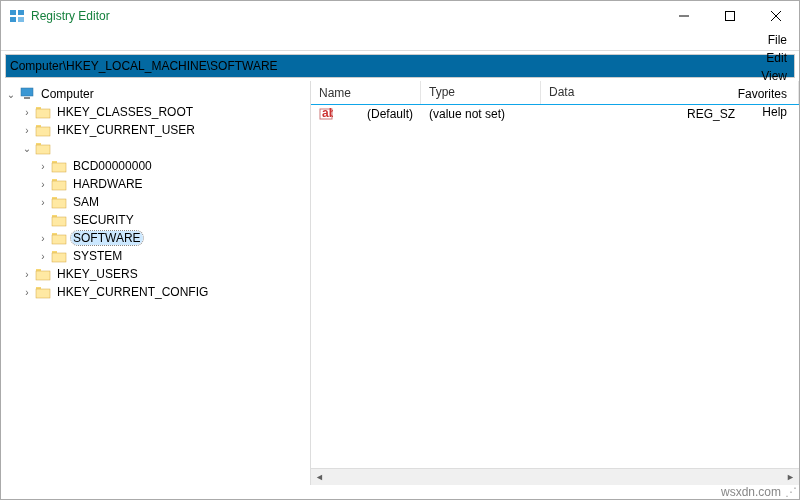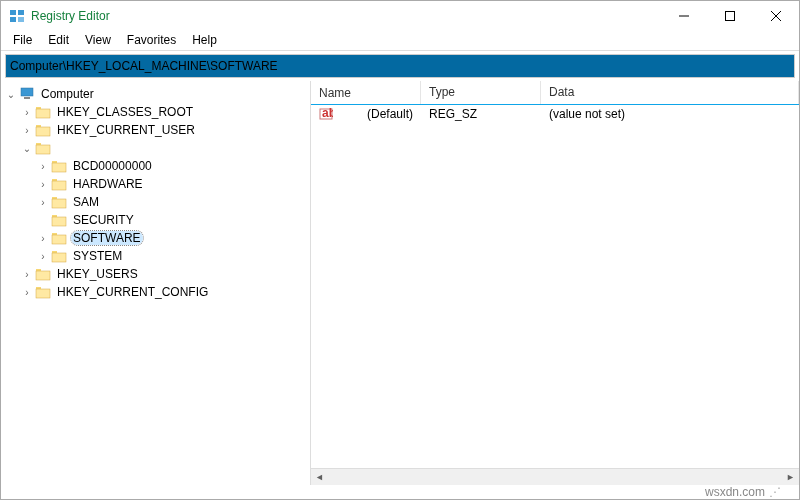--- a/index.html
+++ b/index.html
@@ -6,21 +6,21 @@
   body { background: #fff; width: 800px; height: 500px; overflow: hidden; border: 1px solid #aaa; position: relative; }
   
   
   .titlebar { height: 30px; display: flex; align-items: center; padding: 0 0 0 8px; background: #fff; }
   .titlebar .app-icon { width: 16px; height: 16px; margin-right: 6px; display: flex; align-items: center; justify-content: center; }
   .titlebar .title { flex: 0 0 auto; font-size: 12px; color: #15803d; }
   .titlebar .spacer { flex: 1; }
   .winbtn { width: 46px; height: 30px; display: flex; align-items: center; justify-content: center; color: #000; }
   
   
-  .menubar { height: 20px; display: flex; align-items: flex-start; padding: 0 4px; border-bottom: 1px solid #ddd; }
+  .menubar { height: 20px; display: flex; align-items: flex-end; padding: 0 4px; border-bottom: 1px solid #ddd; flex-direction: column; }
   .menubar .menu-item { padding: 2px 8px; cursor: default; }
   
   
   .addressbar { height: 24px; border: 1px solid #ccc; margin: 3px 4px; display: flex; align-items: center; padding: 0 4px; background: #0369a1; }
   .addressbar input { border: none; outline: none; width: 100%; font-size: 12px; background: transparent; }
   
   
   .content { display: flex; height: calc(100% - 30px - 20px - 30px - 14px); }
   
   
@@ -53,21 +53,21 @@
   .col-type { width: 120px; }
   .col-data { flex: 1; }
   .value-icon { width: 14px; height: 14px; margin-right: 4px; flex-shrink: 0; }
   
   
   .hscroll { height: 17px; background: #f0f0f0; border-top: 1px solid #ddd; display: flex; align-items: center; }
   .hscroll .arrow { width: 17px; height: 17px; display: flex; align-items: center; justify-content: center; color: #606060; font-size: 9px; }
   .hscroll .track { flex: 1; }
   
   
-  .statusbar { position: absolute; bottom: 0; right: 20px; height: 14px; font-size: 10px; color: #888; display: flex; align-items: center; }
+  .statusbar { position: absolute; bottom: 0; right: 4px; height: 14px; font-size: 10px; color: #888; display: flex; align-items: center; }
   .statusbar .grip { margin-left: 4px; color: #aaa; letter-spacing: -2px; }
 </style>
 </head>
 <body>
 
 <div class="titlebar">
   <span class="app-icon">
     <svg width="16" height="16" viewBox="0 0 16 16">
       <rect x="1" y="2" width="6" height="5" fill="#3b97d3"></rect>
       <rect x="9" y="2" width="6" height="5" fill="#3b97d3"></rect>
@@ -254,22 +254,22 @@
       <div class="list-row">
         <div class="cell col-name">
           <span class="value-icon">
             <svg width="14" height="14" viewBox="0 0 14 14">
                 <rect x="1" y="2" width="12" height="10" fill="#fff" stroke="#c77" stroke-width="1"></rect>
                 <text x="3" y="10" font-size="7" fill="#c33" font-weight="bold">ab</text>
               </svg>
           </span>
           <span>(Default)</span>
         </div>
+        <div class="cell col-data">(value not set)</div>
         <div class="cell col-type">REG_SZ</div>
-        <div class="cell col-data">(value not set)</div>
       </div>
     </div>
     <div class="hscroll">
       <div class="arrow">◄</div>
       <div class="track"></div>
       <div class="arrow">►</div>
     </div>
   </div>
 
 </div>

